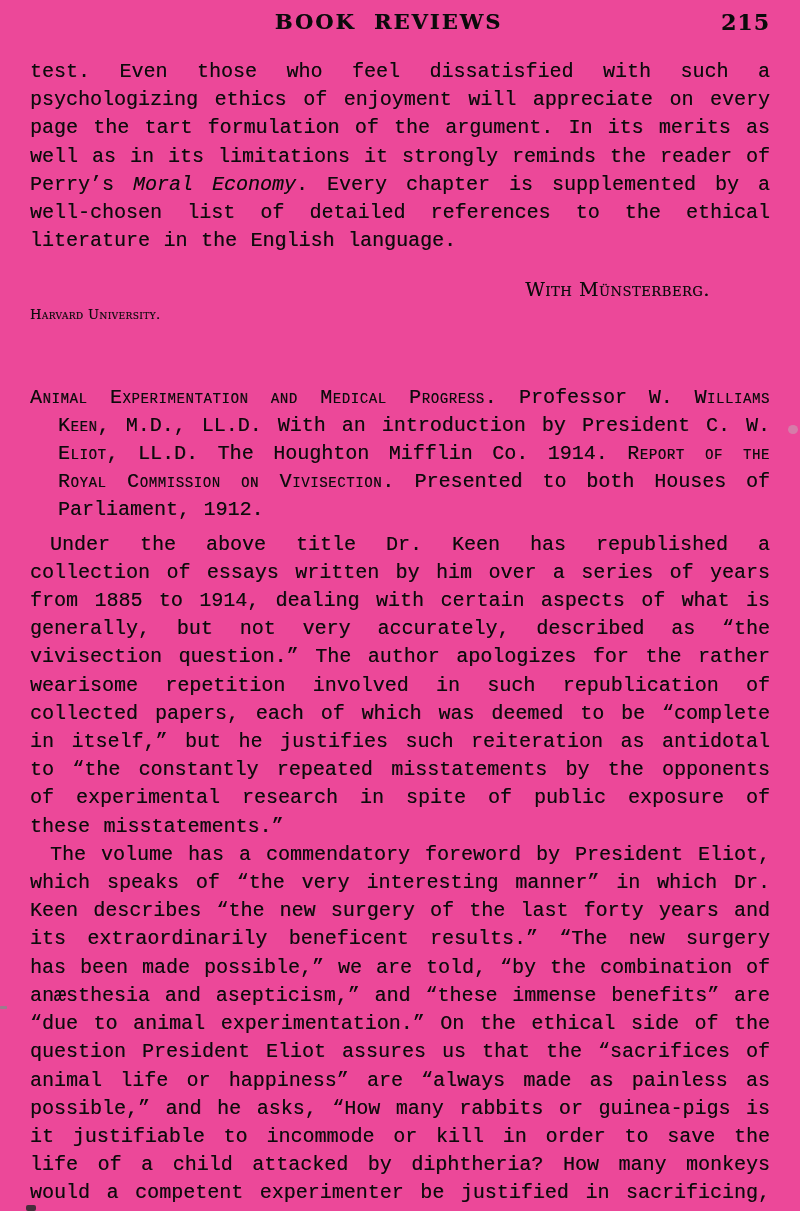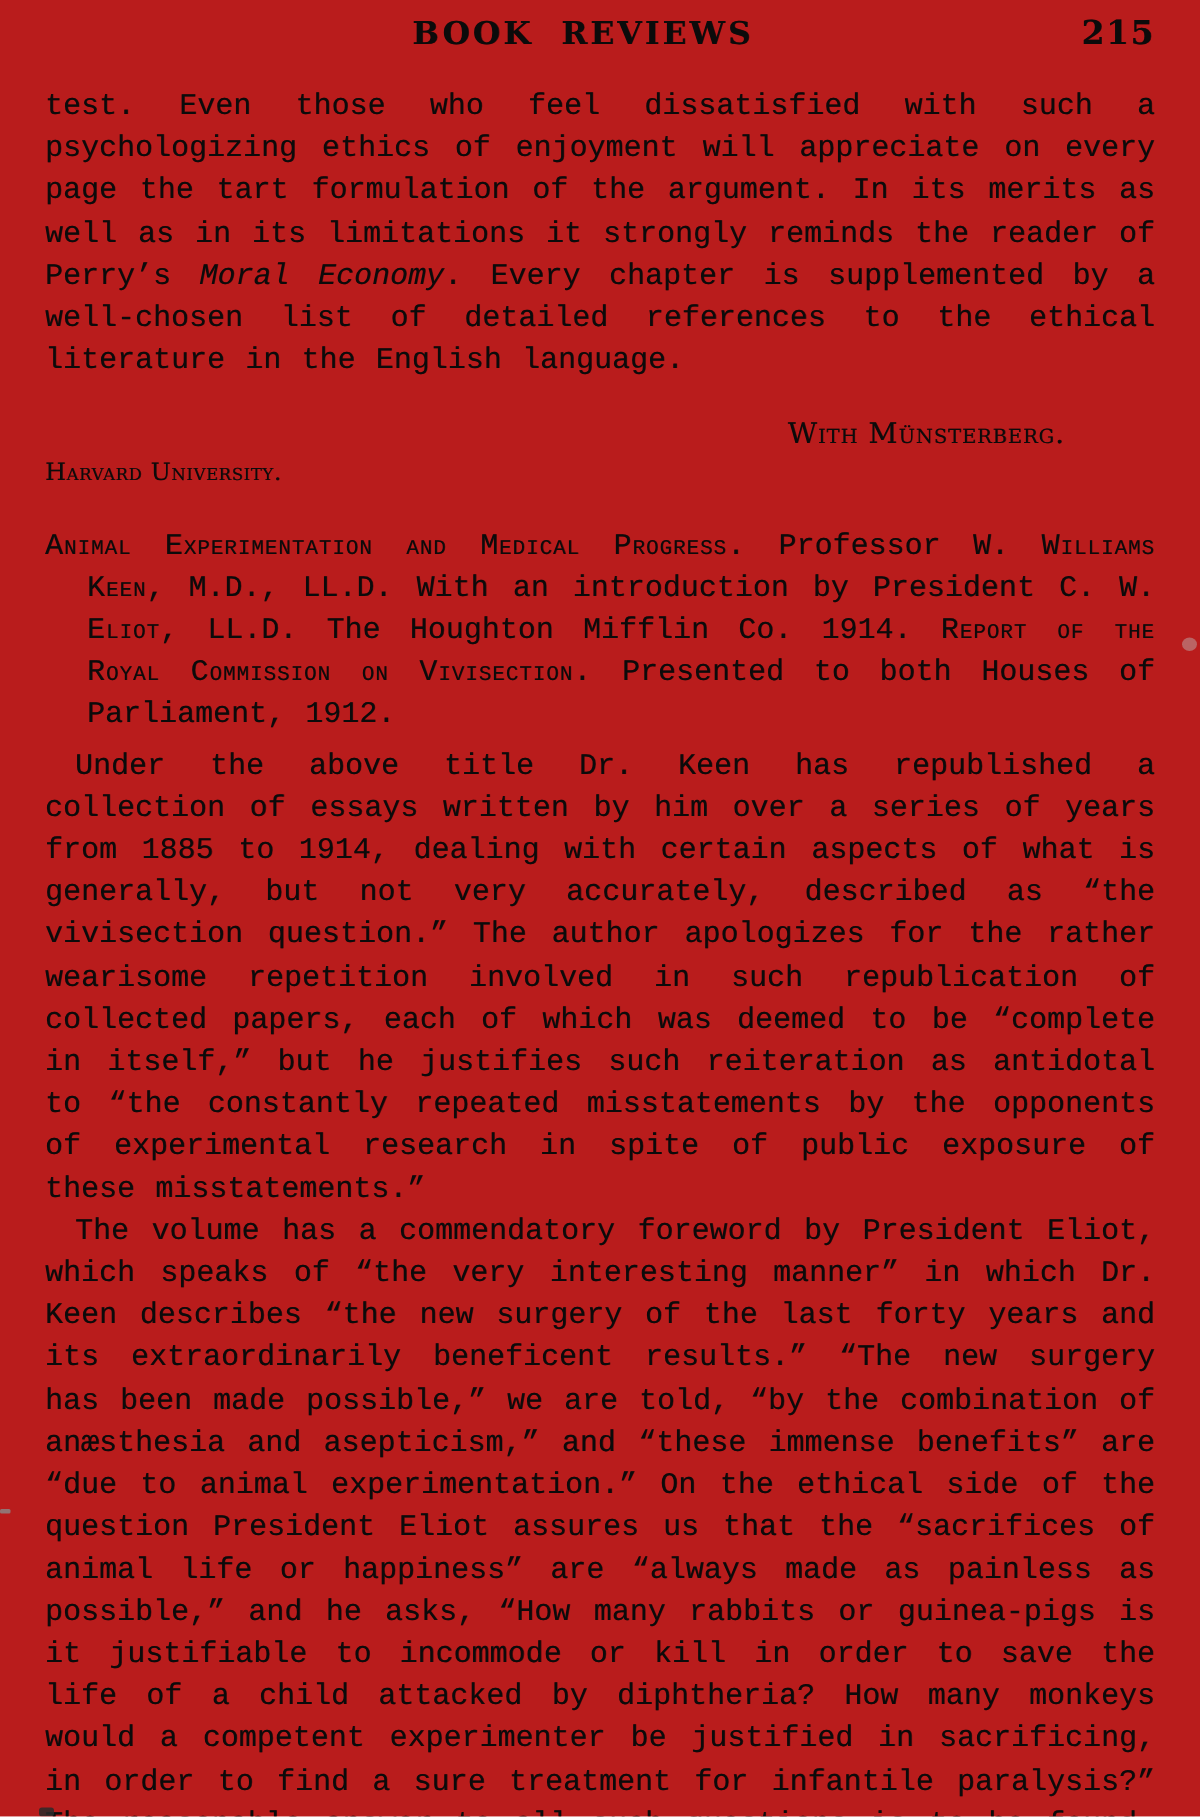--- a/index.html
+++ b/index.html
@@ -3,21 +3,21 @@
 <meta charset="utf-8">
 <style>
   html, body { margin: 0; padding: 0; background: #ffffff; }
   .page {
     position: relative;
     width: 800px;
     height: 1211px;
     box-sizing: border-box;
     padding: 8px 30px 0 30px;
     overflow: hidden;
-    background: #b91c1c;
+    background: #ec4899;
     color: #0b0b0b;
     font-family: "DejaVu Serif", "Liberation Serif", serif;
     font-size: 20px;
     line-height: 28.2px;
     text-shadow: 0.35px 0.2px 0 rgba(0,0,0,0.5);
   }
   .running-header {
     position: relative;
     height: 34px;
     font-weight: bold;
@@ -49,26 +49,26 @@
   .indent { text-indent: 20px; }
   .first-body { margin-top: 6px; }
   .sc { font-variant: small-caps; letter-spacing: 0.6px; }
   .signature {
     margin-top: 20px;
     text-align: right;
     padding-right: 60px;
     font-size: 19px;
   }
   .affiliation {
-    font-size: 16px;
+    font-size: 13px;
     line-height: 22px;
     letter-spacing: 0.4px;
   }
   .review-heading {
-    margin-top: 25px;
+    margin-top: 58px;
     text-align: justify;
     padding-left: 28px;
     text-indent: -28px;
     hyphens: auto;
     -webkit-hyphens: auto;
     word-spacing: 1.5px;
   }
   .artifact { position: absolute; pointer-events: none; }
   .artifact-left-tick { left: 0; top: 1006px; width: 7px; height: 3px; background: #8a8a8a; opacity: 0.8; border-radius: 1px; }
   .artifact-right-smudge { right: 2px; top: 425px; width: 10px; height: 9px; background: #bdbdbd; opacity: 0.45; border-radius: 50%; }

